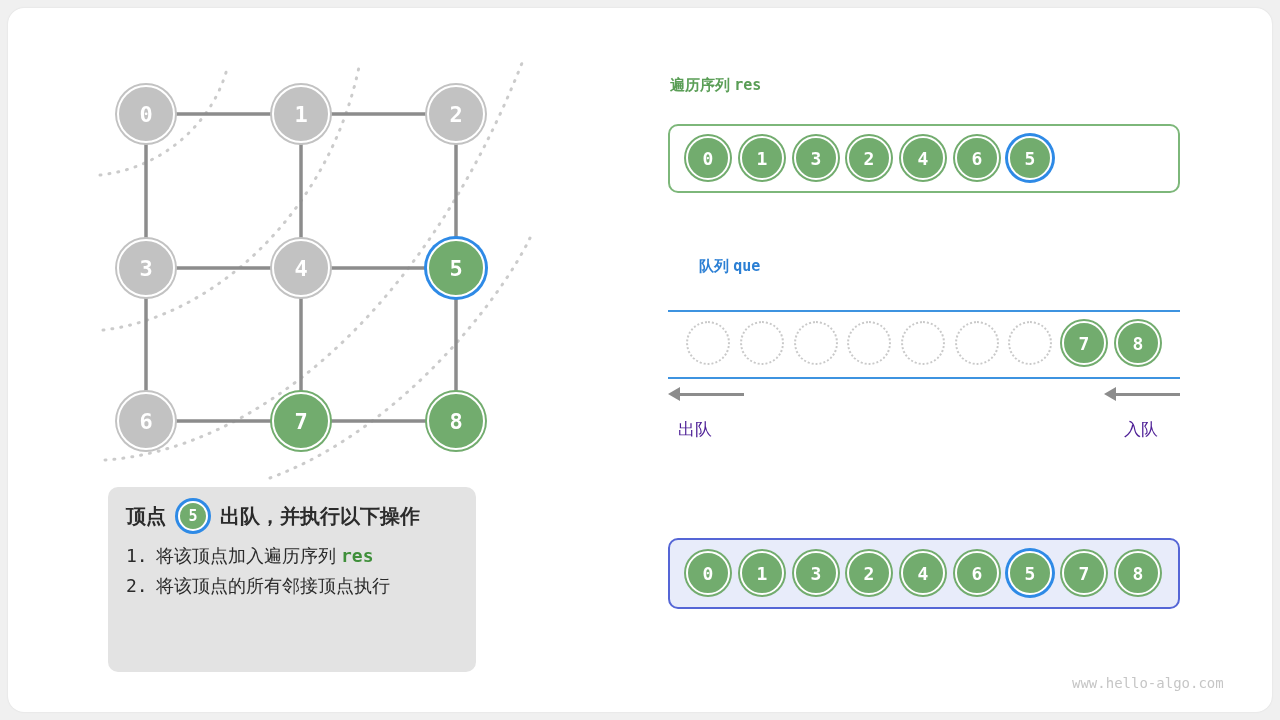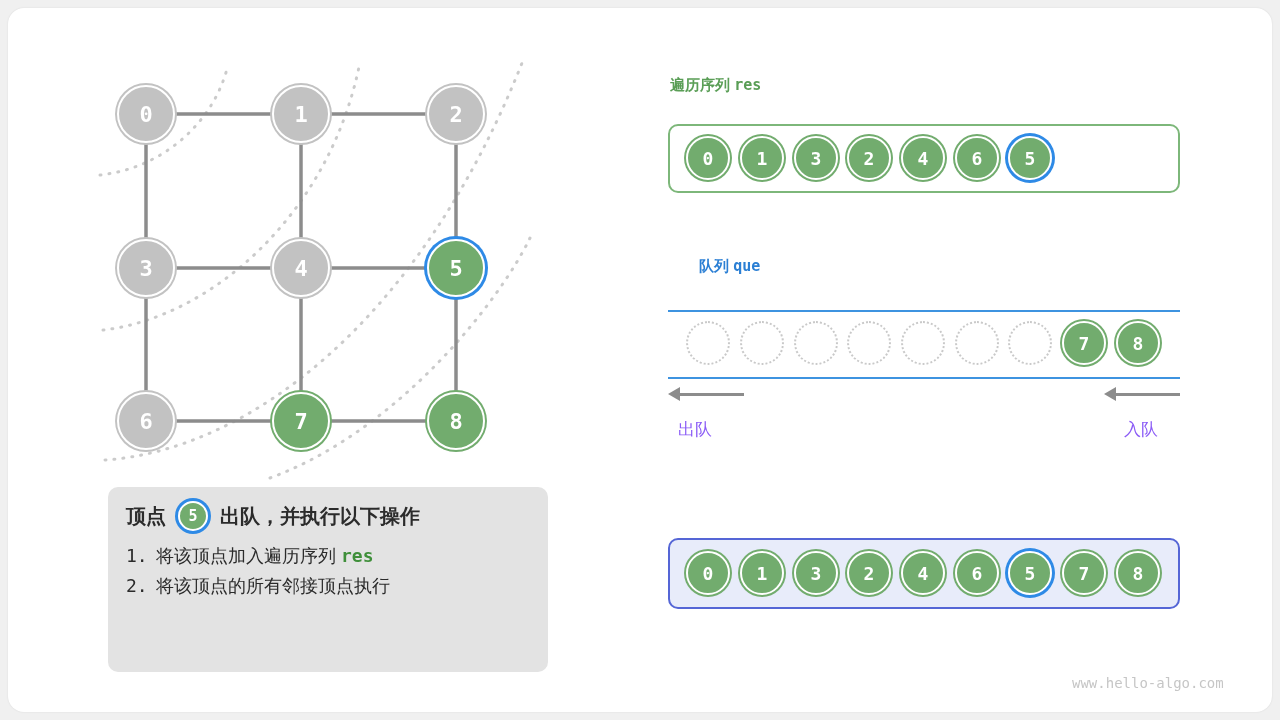--- a/index.html
+++ b/index.html
@@ -87,42 +87,42 @@
   .arrow-head {
     position: absolute; top: 0px; left: 0px;
     width: 0; height: 0;
     border-top: 7px solid transparent;
     border-bottom: 7px solid transparent;
     border-right: 12px solid #8c8c8c;
   }
   .arrow-label {
     position: absolute;
     font-size: 17px;
-    color: #8b5cf6;
+    color: #4c1d95;
     white-space: nowrap;
     font-family: "Liberation Sans", "DejaVu Sans", sans-serif;
   }
 
   
   #visited-box {
     position: absolute;
     left: 668px; top: 538px;
     width: 512px; height: 71px;
     box-sizing: border-box;
     border: 2px solid #5566d6;
     border-radius: 10px;
     background: #e8ecfa;
   }
   .vnode { width: 44px; height: 44px; font-size: 18px; }
 
   
   #caption {
     position: absolute;
     left: 108px; top: 487px;
-    width: 440px; height: 185px;
+    width: 368px; height: 185px;
     box-sizing: border-box;
     background: #e3e3e3;
     border-radius: 10px;
     padding: 14px 18px 0 18px;
   }
   #cap-head {
     display: flex; align-items: center;
     font-size: 20px; font-weight: bold; color: #2b2b2b;
     white-space: nowrap;
     margin-bottom: 10px;

